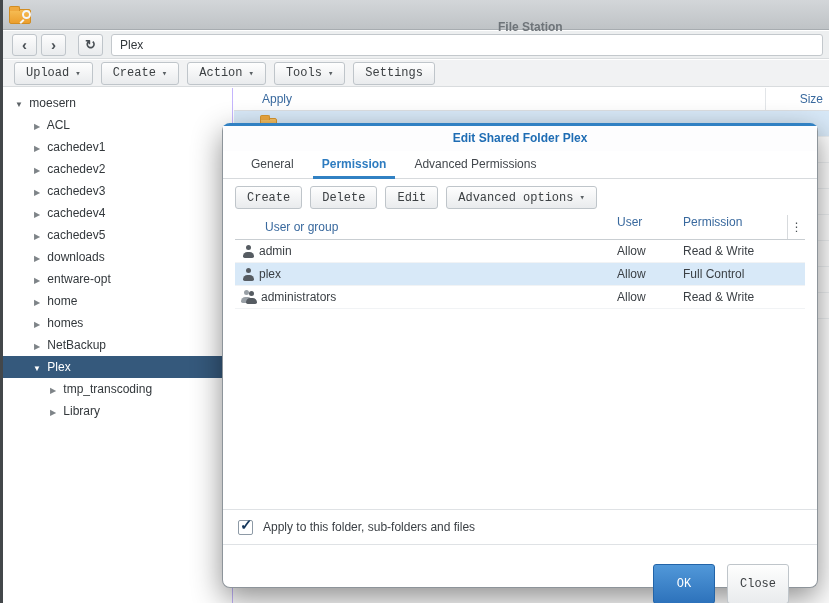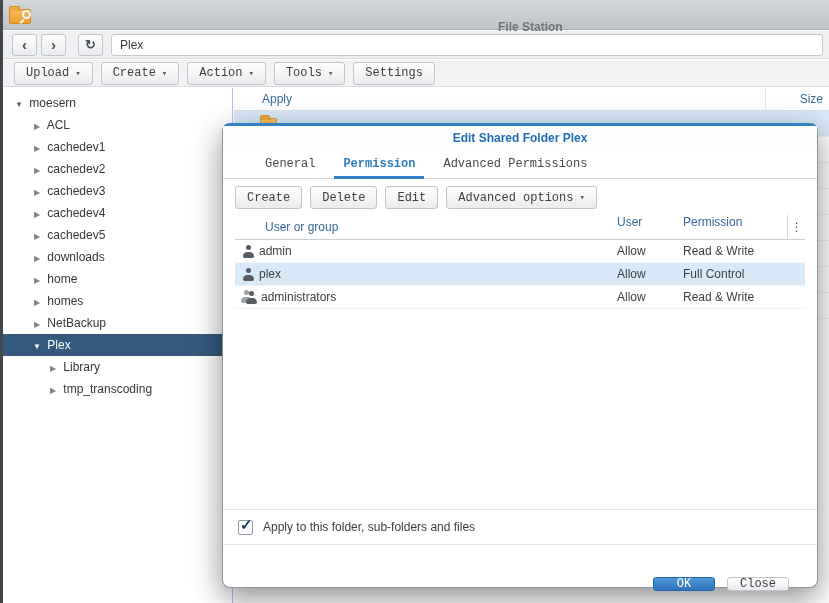--- a/index.html
+++ b/index.html
@@ -69,21 +69,21 @@
     border:1px solid #d9962f; border-radius:2px; position:relative; display:inline-block; }
   .folder-icon::before { content:""; position:absolute; top:-4px; left:-1px; width:8px; height:4px;
     background:#efa93f; border:1px solid #d9962f; border-bottom:none; border-radius:2px 2px 0 0; }
 
   
   .dialog { position:absolute; left:222px; top:123px; width:596px; height:465px; background:#fff;
     border:1px solid #8d949a; border-top:3px solid #3181c3; border-radius:8px;
     box-shadow:0 10px 30px rgba(0,0,0,.45); z-index:10; }
   .dlg-title { height:25px; line-height:25px; text-align:center; font-weight:bold; color:#1f6db4;
     background:#fdfdfe; }
-  .dlg-tabs { height:28px; border-bottom:1px solid #d7dadd; padding-left:28px; display:flex;font-family:Liberation Mono, monospace; }
+  .dlg-tabs { height:28px; border-bottom:1px solid #d7dadd; padding-left:14px; display:flex; }
   .tab { position:relative; padding:0 14px; line-height:27px; color:#43484d; cursor:pointer; }
   .tab.active { color:#2e7cc0; font-weight:bold; }
   .tab.active::after { content:""; position:absolute; left:5px; right:5px; bottom:-1px; height:3px; background:#3181c3; }
   .dlg-toolbar { padding:7px 12px 6px 12px; display:flex; align-items:center; }
 
   .perm-table { margin:0 12px; }
   .pt-header { display:flex; height:25px; border-bottom:1px solid #c9ced2; color:#39699e; }
   .pc-user { flex:1; display:flex; align-items:center; padding-left:6px; }
   .pt-header .pc-user { padding-left:30px; }
   .pc-type { width:66px; }
@@ -106,21 +106,21 @@
 
   .dlg-check { position:absolute; left:0; right:0; bottom:42px; height:36px;
     border-top:1px solid #dfe2e5; border-bottom:1px solid #dfe2e5;
     display:flex; align-items:center; padding-left:15px; }
   .checkbox { position:relative; width:15px; height:15px; border:1px solid #8e9aa6; border-radius:2px;
     background:#fff; margin-right:10px; cursor:pointer; display:inline-block; }
   .checkbox .check { position:absolute; left:1px; top:-5px; font-size:15px; font-weight:bold; color:#14365a; }
 
   .dlg-footer { position:absolute; left:0; right:0; bottom:0; height:42px; display:flex;
     align-items:center; justify-content:flex-end; padding-right:28px; }
-  .btn.footer { margin-right:0; min-width:62px; justify-content:center; height:14px;margin-top:36px; }
+  .btn.footer { margin-right:0; min-width:62px; justify-content:center; height:40px;margin-top:36px; }
   .btn.primary { background:linear-gradient(#5198d9,#2d72bb); border:1px solid #2264a8; color:#fff; margin-right:12px; }
 </style>
 </head>
 <body>
 
 <div class="screen">
   <div class="window-edge"></div>
 
   <div class="titlebar">
     <div class="app-icon">
@@ -195,41 +195,45 @@
       <div class="tree-item lvl1">
         <span class="tw">▶</span>
         <span>cachedev5</span>
       </div>
       <div class="tree-item lvl1">
         <span class="tw">▶</span>
         <span>downloads</span>
       </div>
       <div class="tree-item lvl1">
         <span class="tw">▶</span>
+        <span>entware-opt</span>
+      </div>
+      <div class="tree-item lvl1">
+        <span class="tw">▶</span>
         <span>home</span>
       </div>
       <div class="tree-item lvl1">
         <span class="tw">▶</span>
         <span>homes</span>
       </div>
       <div class="tree-item lvl1">
         <span class="tw">▶</span>
         <span>NetBackup</span>
       </div>
       <div class="tree-item lvl1 selected expanded">
         <span class="tw">▼</span>
         <span>Plex</span>
       </div>
       <div class="tree-item lvl2">
         <span class="tw">▶</span>
+        <span>tmp_transcoding</span>
+      </div>
+      <div class="tree-item lvl2">
+        <span class="tw">▶</span>
         <span>Library</span>
-      </div>
-      <div class="tree-item lvl2">
-        <span class="tw">▶</span>
-        <span>tmp_transcoding</span>
       </div>
     </div>
 
     <div class="main">
       <div class="fl-header">
         <div class="flh-name">Apply</div>
         <div class="flh-size">Size</div>
       </div>
       <div class="file-row selected">
         <span class="folder-icon"></span>

